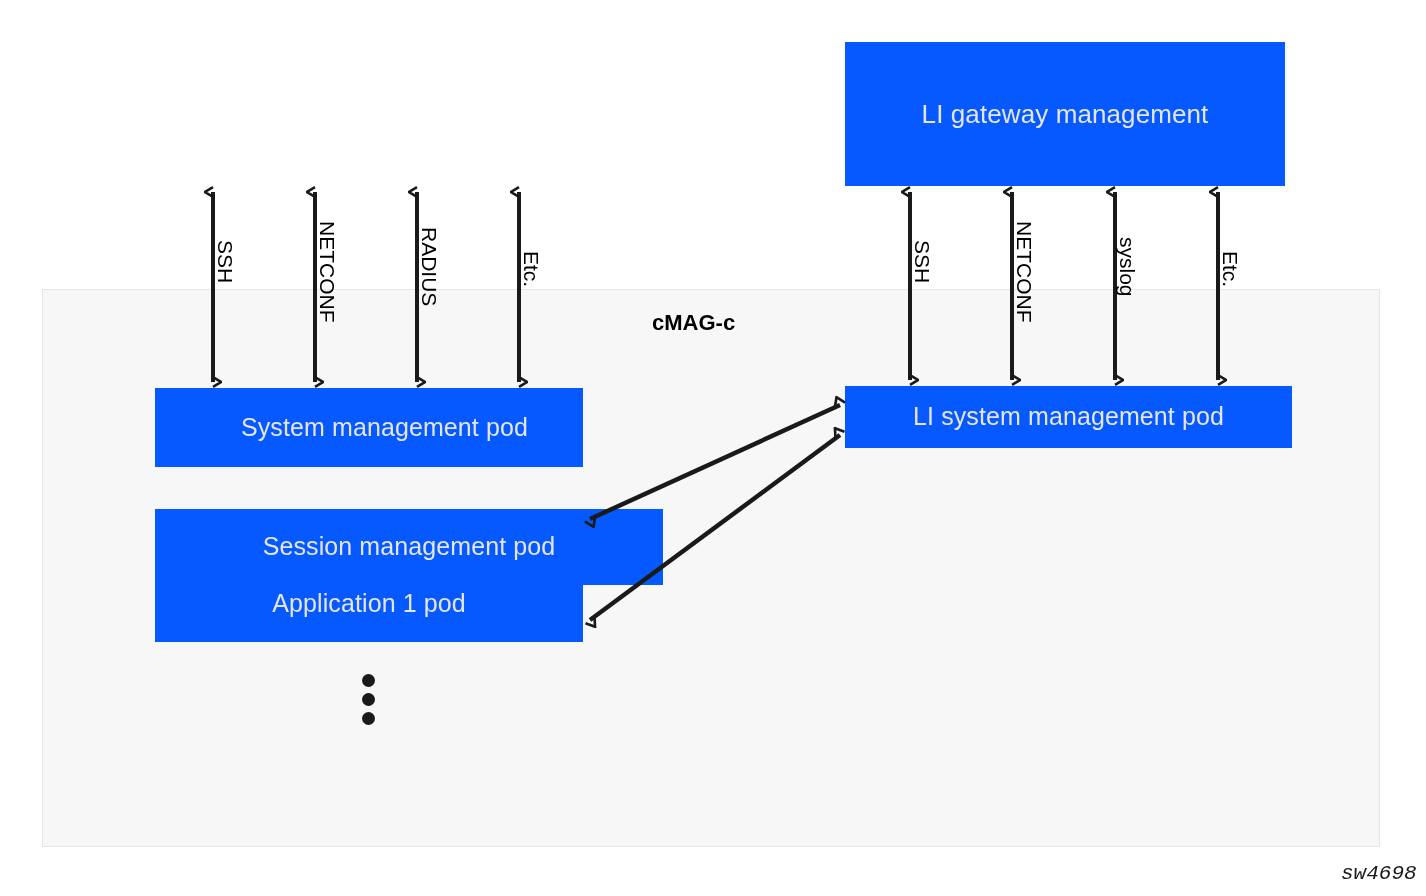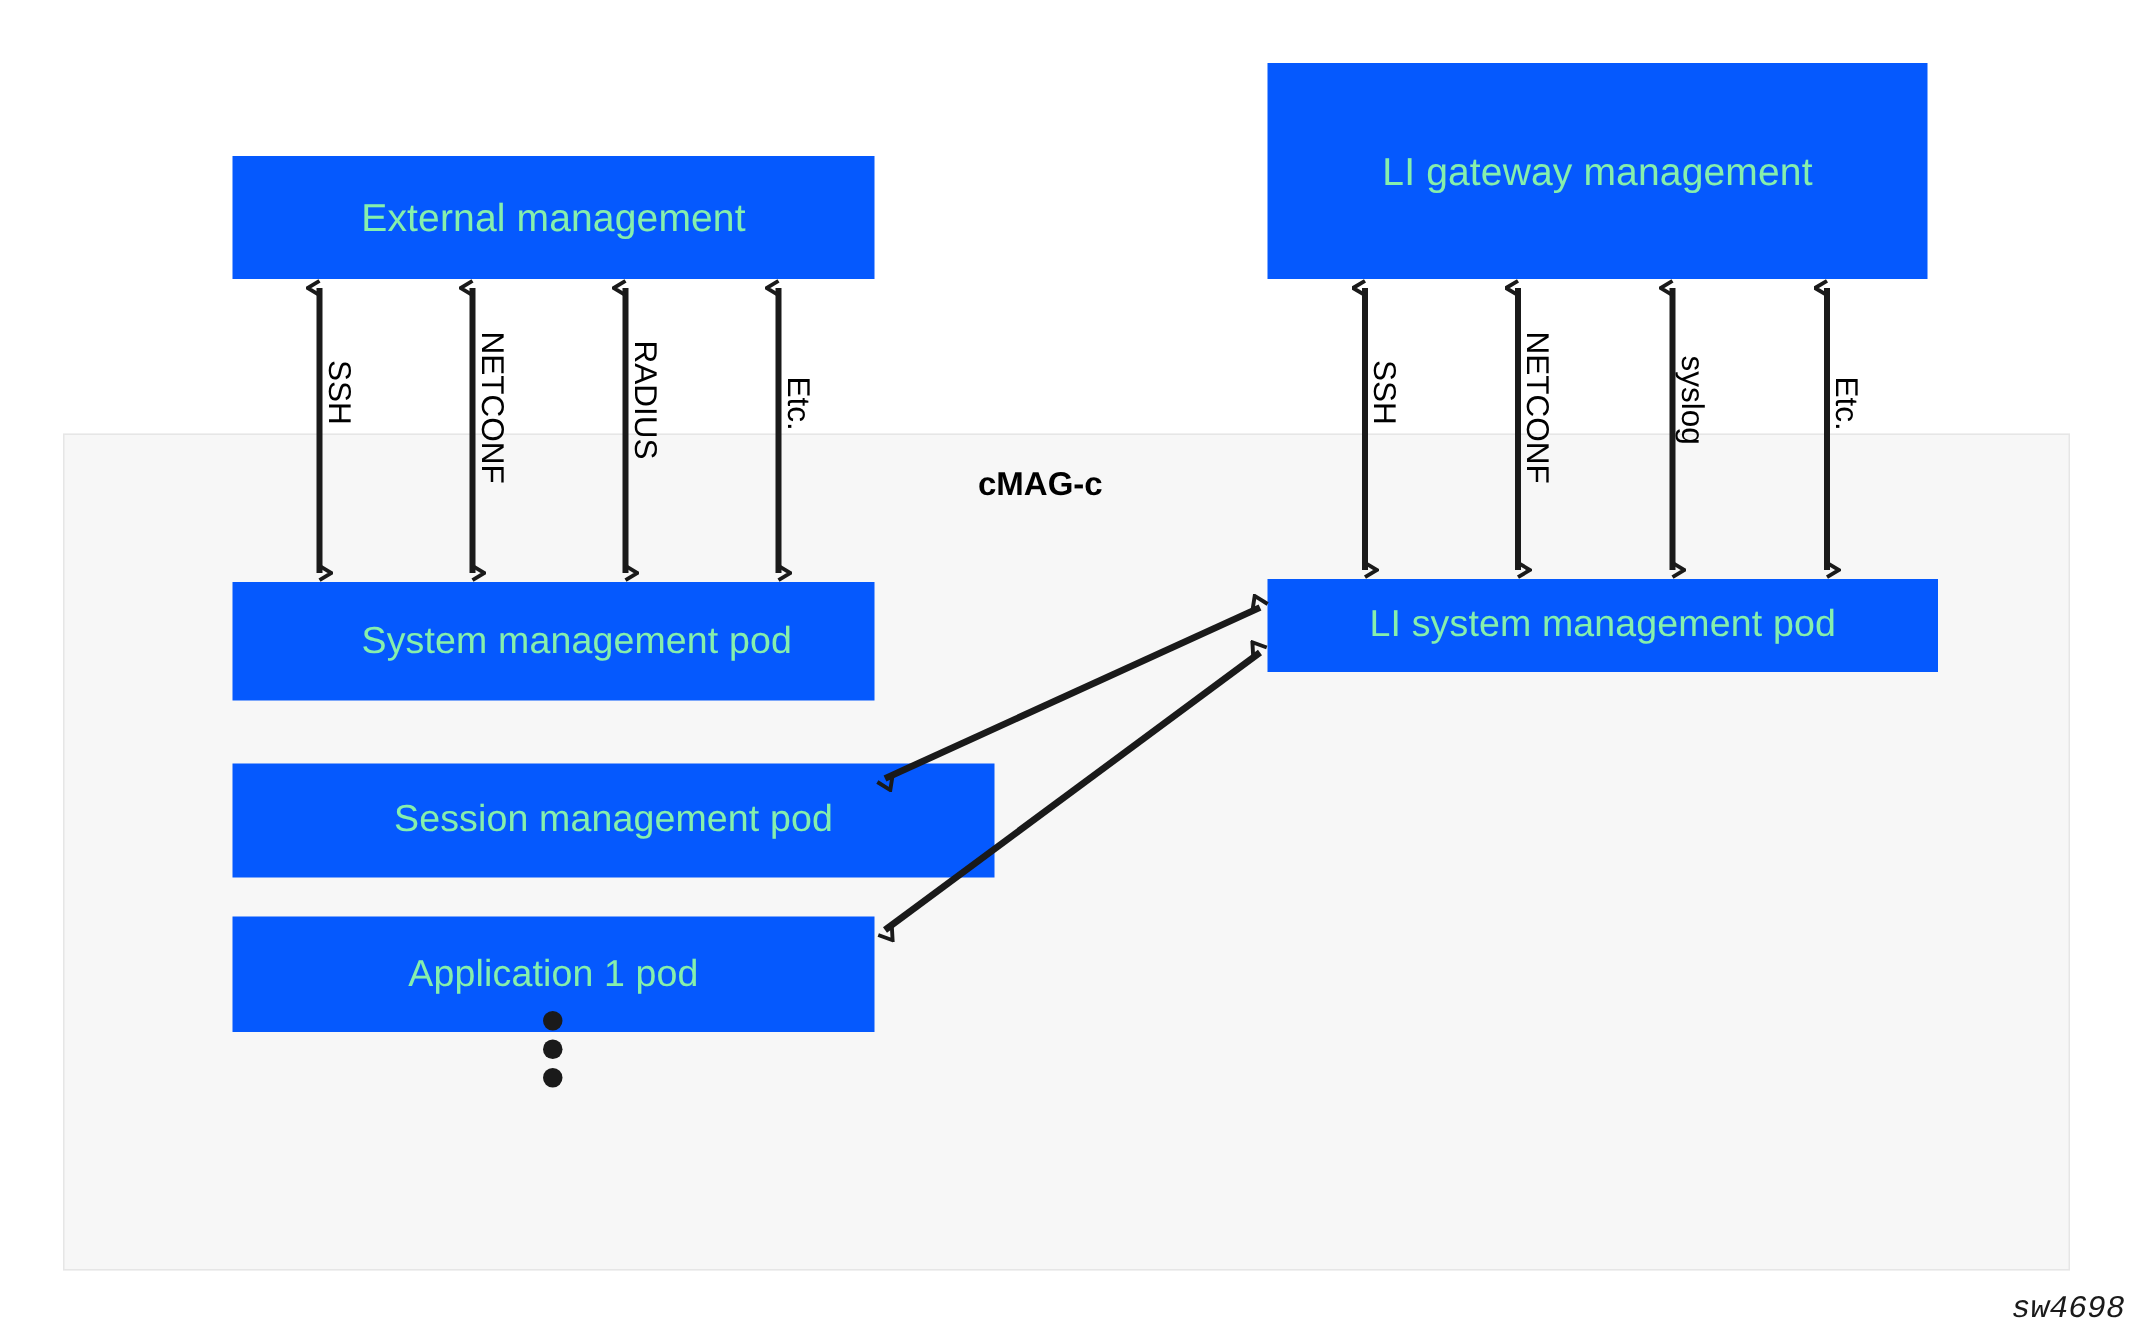--- a/index.html
+++ b/index.html
@@ -19,21 +19,21 @@
   }
   .container-box {
     position: absolute;
     background: #f7f7f7;
     border: 1px solid #e6e6e6;
     box-sizing: border-box;
   }
   .node {
     position: absolute;
     background: #0559fe;
-    color: #86efac;
+    color: #e5e5e5;
     display: flex;
     align-items: center;
     justify-content: center;
     box-sizing: border-box;
     font-size: 25px;
     font-weight: 400;
     line-height: 1.1;
     letter-spacing: 0.1px;
     text-align: center;
     white-space: nowrap;
@@ -80,29 +80,28 @@
 </style>
 </head>
 <body>
 
 <div id="canvas">
 
   <div class="container-box" style="left:42px; top:289px; width:1338px; height:558px;"></div>
 
   <div class="zone-label" style="left:652px; top:310px;text-align:center;">cMAG-c</div>
 
-  <div class="node title-big" style="left:155px; top:104px; width:428px; height:82px;">External management</div>
 
   <div class="node title-big" style="left:845px; top:42px; width:440px; height:144px;">LI gateway management</div>
 
   <div class="node" style="left:155px; top:388px; width:428px; height:79px;padding-left:31px;">System management pod</div>
 
   <div class="node" style="left:155px; top:509px; width:508px; height:76px;">Session management pod</div>
 
-  <div class="node" style="left:155px; top:611px; width:428px; height:77px;">Application 1 pod</div>
+  <div class="node" style="left:155px; top:565px; width:428px; height:77px;">Application 1 pod</div>
 
 
   <div>
     <span class="dot" style="left:362px; top:674px;"></span>
     <span class="dot" style="left:362px; top:693px;"></span>
     <span class="dot" style="left:362px; top:712px;"></span>
   </div>
 
   <div class="node" style="left:845px; top:386px; width:447px; height:62px;">LI system management pod</div>
 

